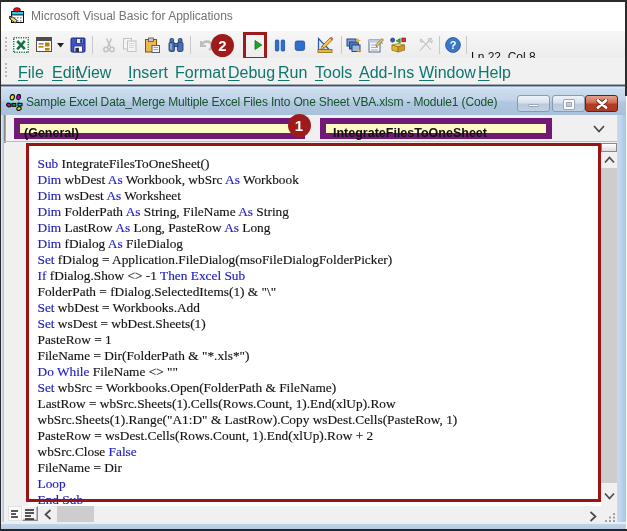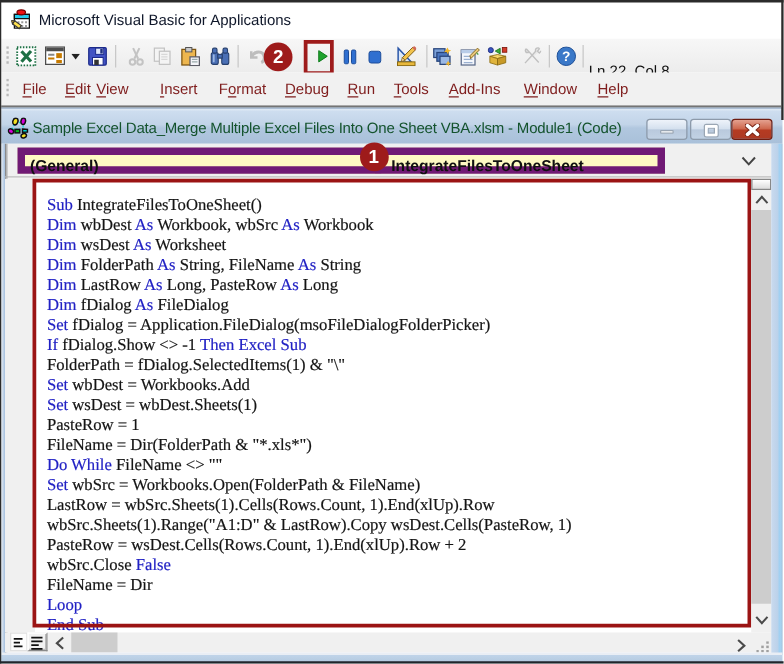--- a/index.html
+++ b/index.html
@@ -7,45 +7,45 @@
 body { font-family:"Liberation Sans", sans-serif; position:relative; background:#fff; }
 .abs { position:absolute; }
 u { text-decoration:underline; text-underline-offset:2px; }
 
 #brd-top { left:0; top:0; width:627px; height:2px; background:#2b2b2b; }
 #brd-left { left:0; top:0; width:1px; height:531px; background:#2b2b2b; }
 #brd-right { right:0; top:0; width:2px; height:96px; background:#2b2b2b; }
 #brd-bot { left:0; top:529px; width:627px; height:2px; background:#20262c; }
 
 #titlebar { left:1px; top:2px; width:624px; height:29px; background:#ffffff; }
-#title-text { left:31px; top:9px; font-size:12px; color:#0f172a; }
+#title-text { left:31px; top:9px; font-size:12px; color:#737373; }
 
 #toolbar { left:1px; top:31px; width:624px; height:27px; background:linear-gradient(#f7f7f7,#ececec); }
 
 #menubar { left:1px; top:58px; width:624px; height:26px; background:#f1f1f1; }
-.menu { top:64px; font-size:12px; color:#7f1d1d; }
+.menu { top:64px; font-size:16px; color:#0f766e; }
 #mdiv1 { left:1px; top:84px; width:624px; height:1px; background:#a9a9a9; }
 #mdiv2 { left:1px; top:85px; width:624px; height:1px; background:#4e4e4e; }
 
 #child-title { left:1px; top:86px; width:625px; height:29px; background:linear-gradient(#e2ebf5 0%,#cdddef 8%,#c2d4e8 45%,#b1c7df 55%,#a9c0d9 100%); border-top:1px solid #93abc6; }
 #child-title-text { left:26px; top:95px; font-size:12px; letter-spacing:-0.16px; color:#14532d; white-space:nowrap; }
 #frame-left { left:1px; top:115px; width:3px; height:409px; background:linear-gradient(90deg,#e8eef6,#a3bedd); }
 #frame-right { left:617px; top:115px; width:9px; height:409px; background:linear-gradient(90deg,#c9daee 0%,#bcd2ea 55%,#9fd0f2 75%,#add4ee 88%,#8fb3d4 100%); }
 #frame-bot1 { left:1px; top:522px; width:625px; height:2px; background:#e9eef5; }
 #frame-bot2 { left:1px; top:524px; width:625px; height:6px; background:linear-gradient(#c0d4e9,#b2c9e0); }
 
 .wbtn { top:95px; width:33px; height:17px; border-radius:3px; }
 #btn-min  { left:517px; background:linear-gradient(#eef3fa 0%,#d4e0ee 48%,#b9c9dd 52%,#c2d2e4 100%); border:1px solid #8d9aaa; }
 #btn-rest { left:552px; background:linear-gradient(#eef3fa 0%,#d4e0ee 48%,#b9c9dd 52%,#c2d2e4 100%); border:1px solid #8d9aaa; }
 #btn-close{ left:585px; background:linear-gradient(#e4a18f 0%,#cf6a50 45%,#b53b22 55%,#ad3a24 100%); border:1px solid #6e1c10; }
 
 #combo-row { left:4px; top:115px; width:613px; height:28px; background:#f0f0f0; }
 .combo { top:118px; height:21px; background:#fef9c3; border:6px solid #701a75; font-size:12.5px; font-weight:bold; color:#111; padding:2px 0 0 4px; }
 #combo1 { left:14px; width:291px; }
-#combo2 { left:300px; width:232px; }
+#combo2 { left:320px; width:232px; }
 
 #margin-bar { left:4px; top:143px; width:24px; height:363px; background:#f0f0f0; }
 #edge1 { left:4px; top:115px; width:1px; height:409px; background:#8a8a8a; }
 #edge2 { left:5px; top:115px; width:1px; height:407px; background:#a8a8a8; }
 #code-bg { left:26px; top:143px; width:575px; height:359px; background:#fff; }
 #red-rect { left:26px; top:143px; width:575px; height:359px; border:3px solid #9b1414; }
 #code { left:37.5px; top:156px; font-family:Liberation Serif, serif; font-size:13.34px; line-height:16px; color:#141414; white-space:pre; }
 #code .k { color:#2121c4; }
 #code { -webkit-text-stroke:0.15px currentColor; }
 

